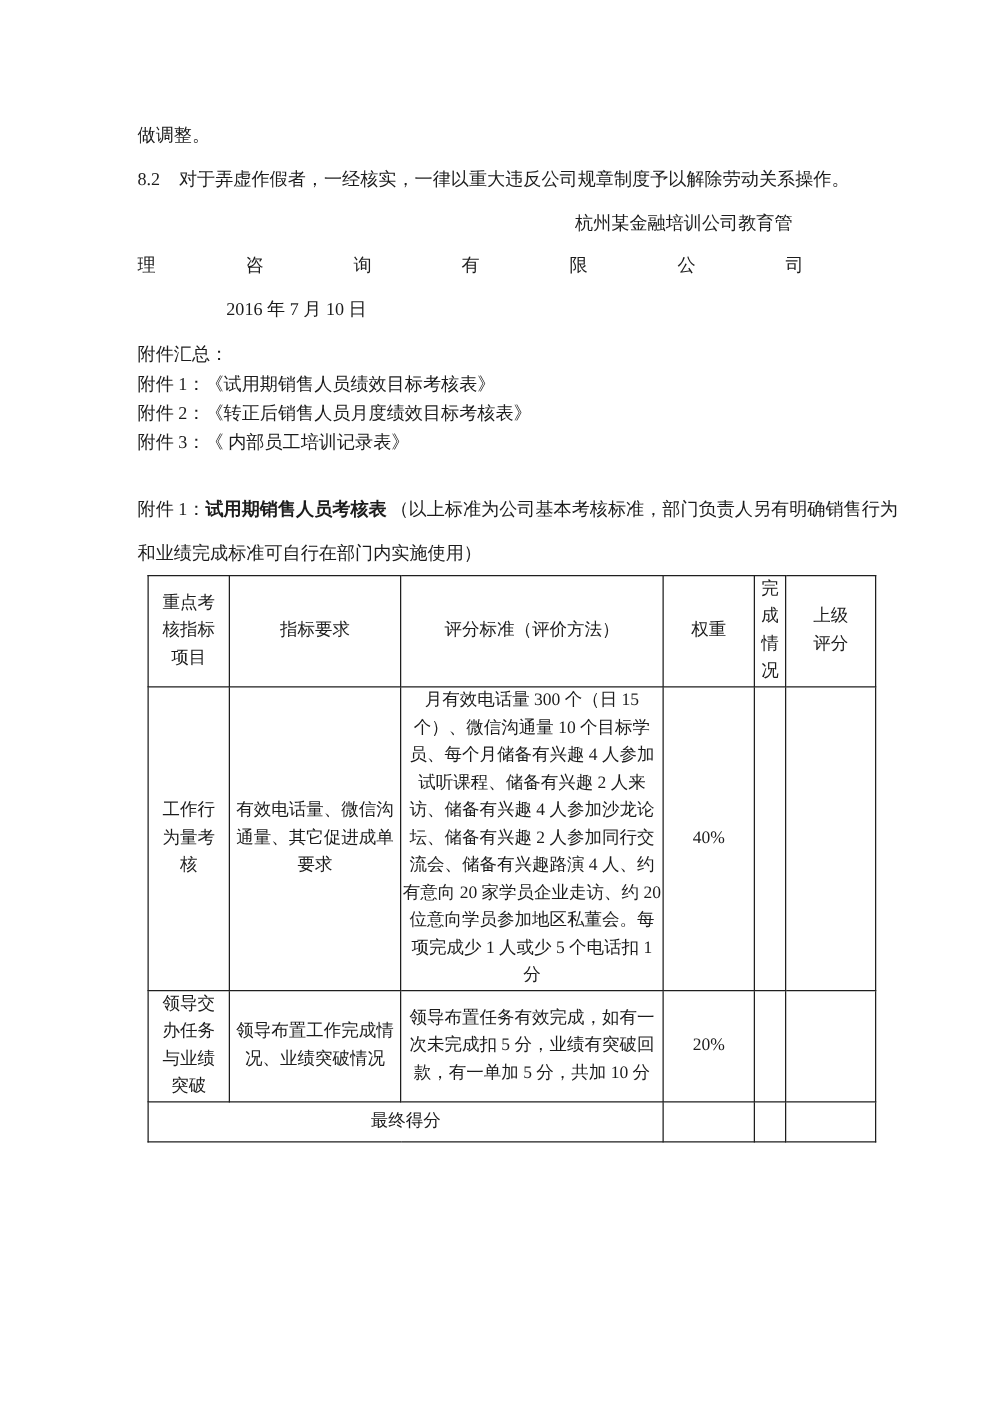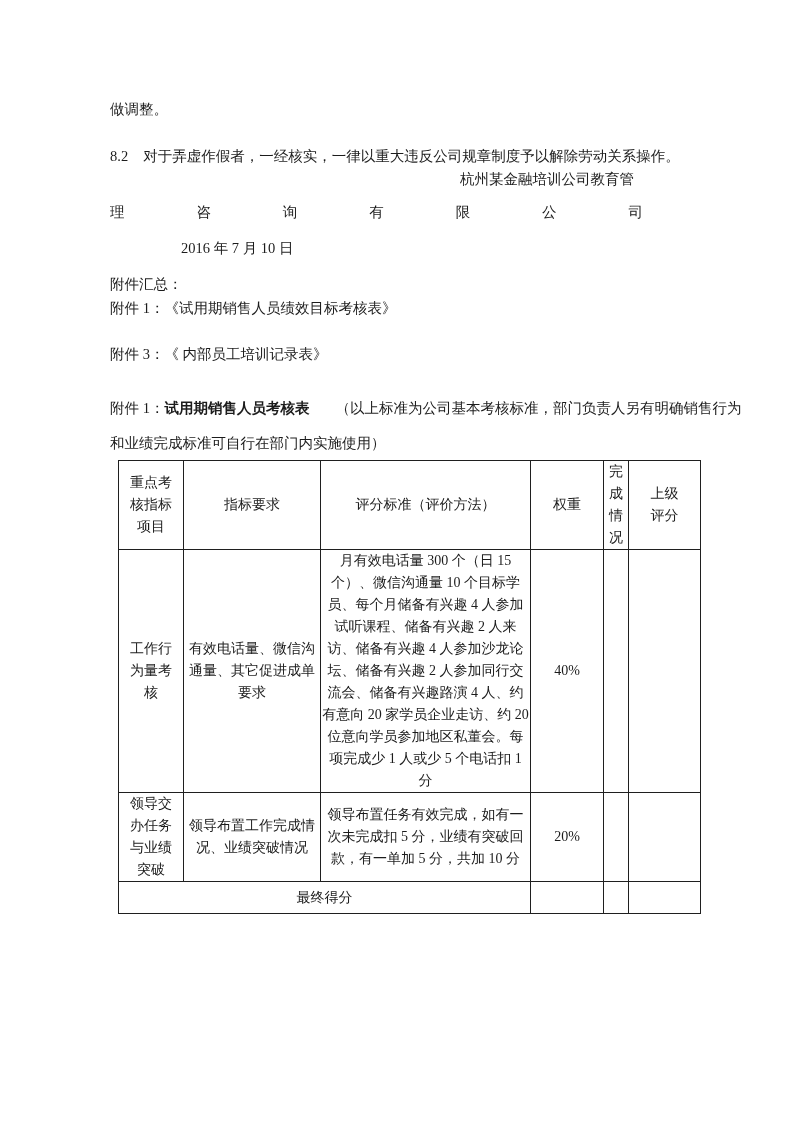--- a/index.html
+++ b/index.html
@@ -14,21 +14,21 @@
     overflow: hidden;
   }
   .abs { position: absolute; left: 110px; white-space: pre; line-height: 20px; }
   .gap82 { margin-left: 15px; }
   .company1 { left: 460px; }
   .justified {
     position: absolute; left: 110px; top: 203px; width: 533px;
     display: flex; justify-content: space-between;
   }
   .dateline { left: 181px; text-align: right; }
-  .annex-note { margin-left: 26px; }
+  .annex-note { margin-left: 3px; }
   .bold { font-weight: bold; }
   table.tbl {
     position: absolute; left: 118px; top: 460px;
     border-collapse: collapse; table-layout: fixed;
   }
   .tbl th, .tbl td {
     border: 1px solid #1f1f1f;
     font-weight: normal;
     font-size: 14px;
     line-height: 22px;
@@ -44,39 +44,40 @@
   .final { text-align: right; padding-right: 8px; }
   .pagenum { left: 693px; top: 1041px; font-size: 12.5px; }
 </style>
 </head>
 <body>
 
 <div class="page">
 
   <div class="abs" style="top:99px">做调整。</div>
 
-  <div class="abs" style="top:146px"><span>8.2</span><span class="gap82">对于弄虚作假者，一经核实，一律以重大违反公司规章制度予以解除劳动关系操作。</span></div>
+  <div class="abs" style="top:134px"><span>8.2</span><span class="gap82">对于弄虚作假者，一经核实，一律以重大违反公司规章制度予以解除劳动关系操作。</span></div>
 
   <div class="abs company1" style="top:169px">杭州某金融培训公司教育管</div>
 
   <div class="justified">
       <span>理</span>
       <span>咨</span>
       <span>询</span>
       <span>有</span>
       <span>限</span>
       <span>公</span>
       <span>司</span>
     </div>
 
   <div class="abs dateline" style="top:238px">2016 年 7 月 10 日</div>
 
   <div class="abs" style="top:274px">附件汇总：</div>
 
   <div class="abs" style="top:298px">附件 1：《试用期销售人员绩效目标考核表》</div>
+  <div class="abs" style="top:321px">附件 2：《转正后销售人员月度绩效目标考核表》</div>
   <div class="abs" style="top:344px">附件 3：《 内部员工培训记录表》</div>
 
   <div class="abs" style="top:398px"><span>附件 1：</span><span class="bold">试用期销售人员考核表</span><span class="annex-note">（以上标准为公司基本考核标准，部门负责人另有明确销售行为</span></div>
   <div class="abs" style="top:433px">和业绩完成标准可自行在部门内实施使用）</div>
 
   <table class="tbl">
     <colgroup>
       <col style="width:65px">
       <col style="width:137px">
       <col style="width:210px">

